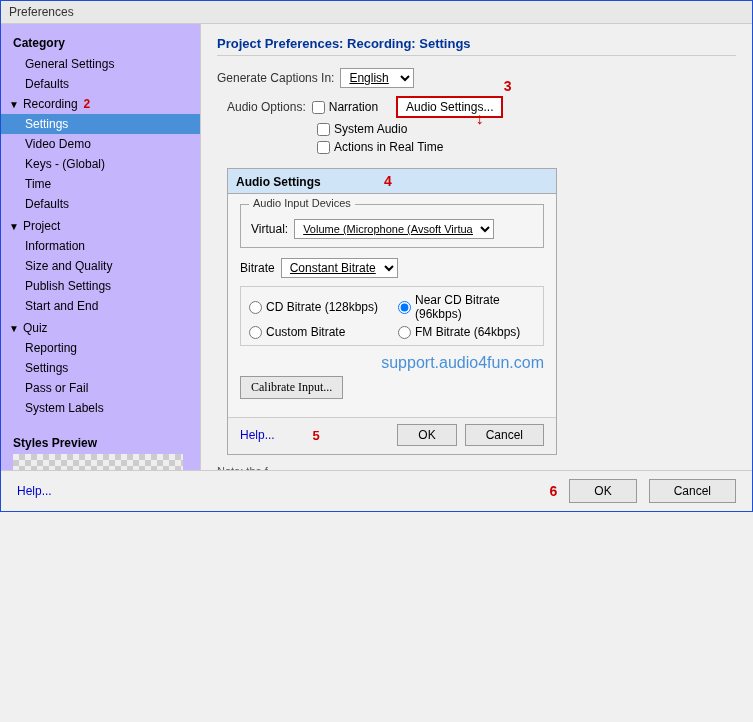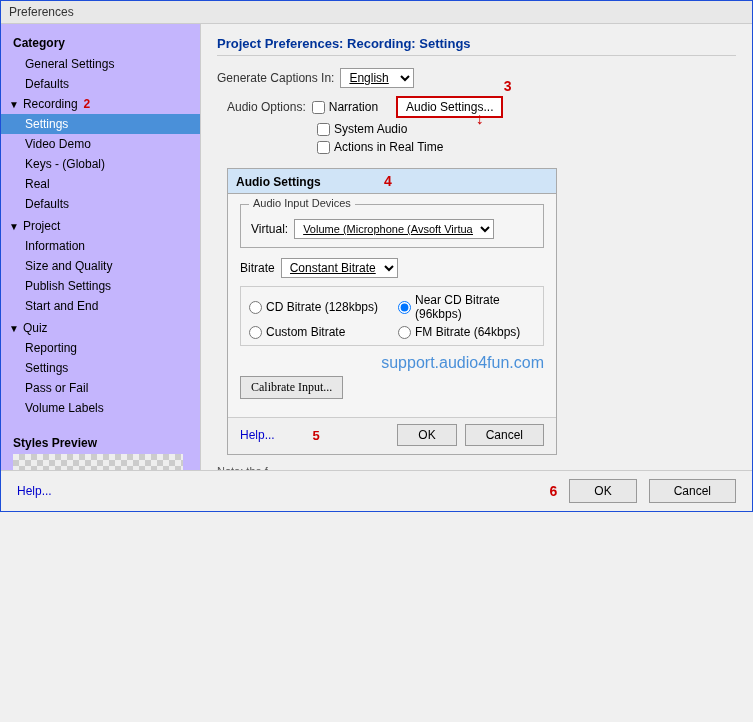--- a/index.html
+++ b/index.html
@@ -313,21 +313,21 @@
 
       <div class="sidebar-group">
         <div class="sidebar-group-header">
           <span class="triangle">▼</span>
           <span>Recording</span>
           <span class="badge">2</span>
         </div>
         <div class="sidebar-item selected">Settings</div>
         <div class="sidebar-item">Video Demo</div>
         <div class="sidebar-item">Keys - (Global)</div>
-        <div class="sidebar-item">Real</div>
+        <div class="sidebar-item">Time</div>
         <div class="sidebar-item">Defaults</div>
       </div>
 
       <div class="sidebar-group">
         <div class="sidebar-group-header">
           <span class="triangle">▼</span>
           <span>Project</span>
         </div>
         <div class="sidebar-item">Information</div>
         <div class="sidebar-item">Size and Quality</div>
@@ -336,21 +336,21 @@
       </div>
 
       <div class="sidebar-group">
         <div class="sidebar-group-header">
           <span class="triangle">▼</span>
           <span>Quiz</span>
         </div>
         <div class="sidebar-item">Reporting</div>
         <div class="sidebar-item">Settings</div>
         <div class="sidebar-item">Pass or Fail</div>
-        <div class="sidebar-item">Volume Labels</div>
+        <div class="sidebar-item">System Labels</div>
       </div>
 
       <div style="padding: 8px 12px 16px;">
         <div class="styles-preview">Styles Preview</div>
         <div class="checkerboard"></div>
       </div>
     </div>
 
     <div class="main-panel">
       <div class="panel-title">Project Preferences: Recording: Settings</div>

